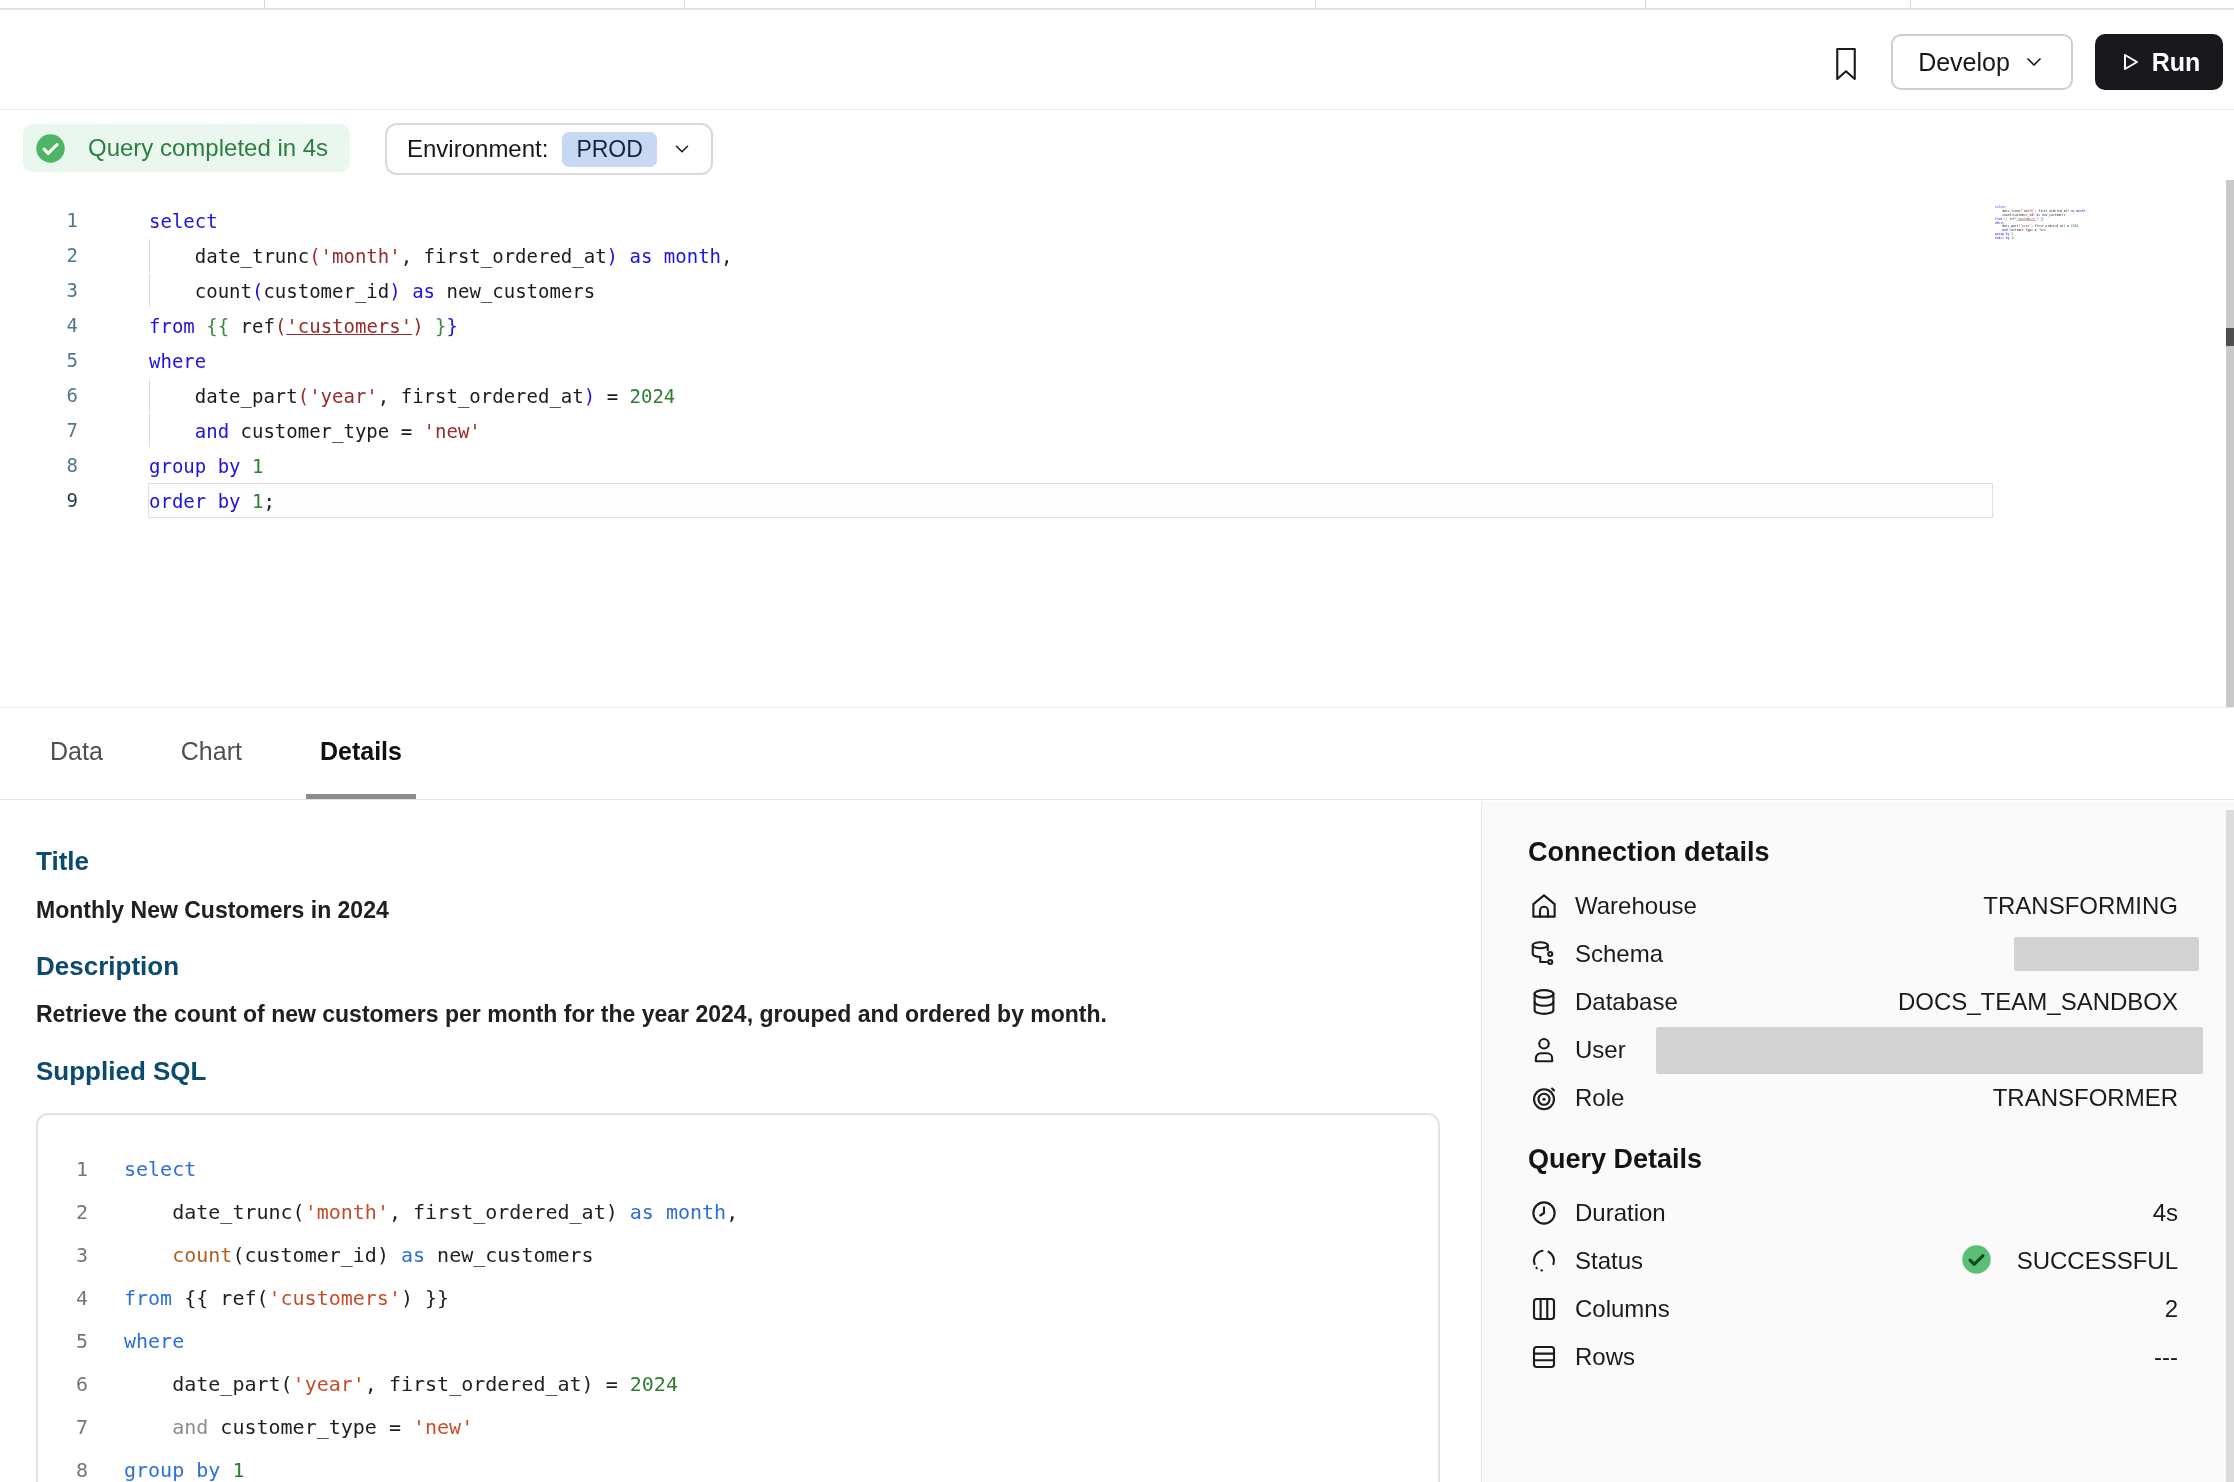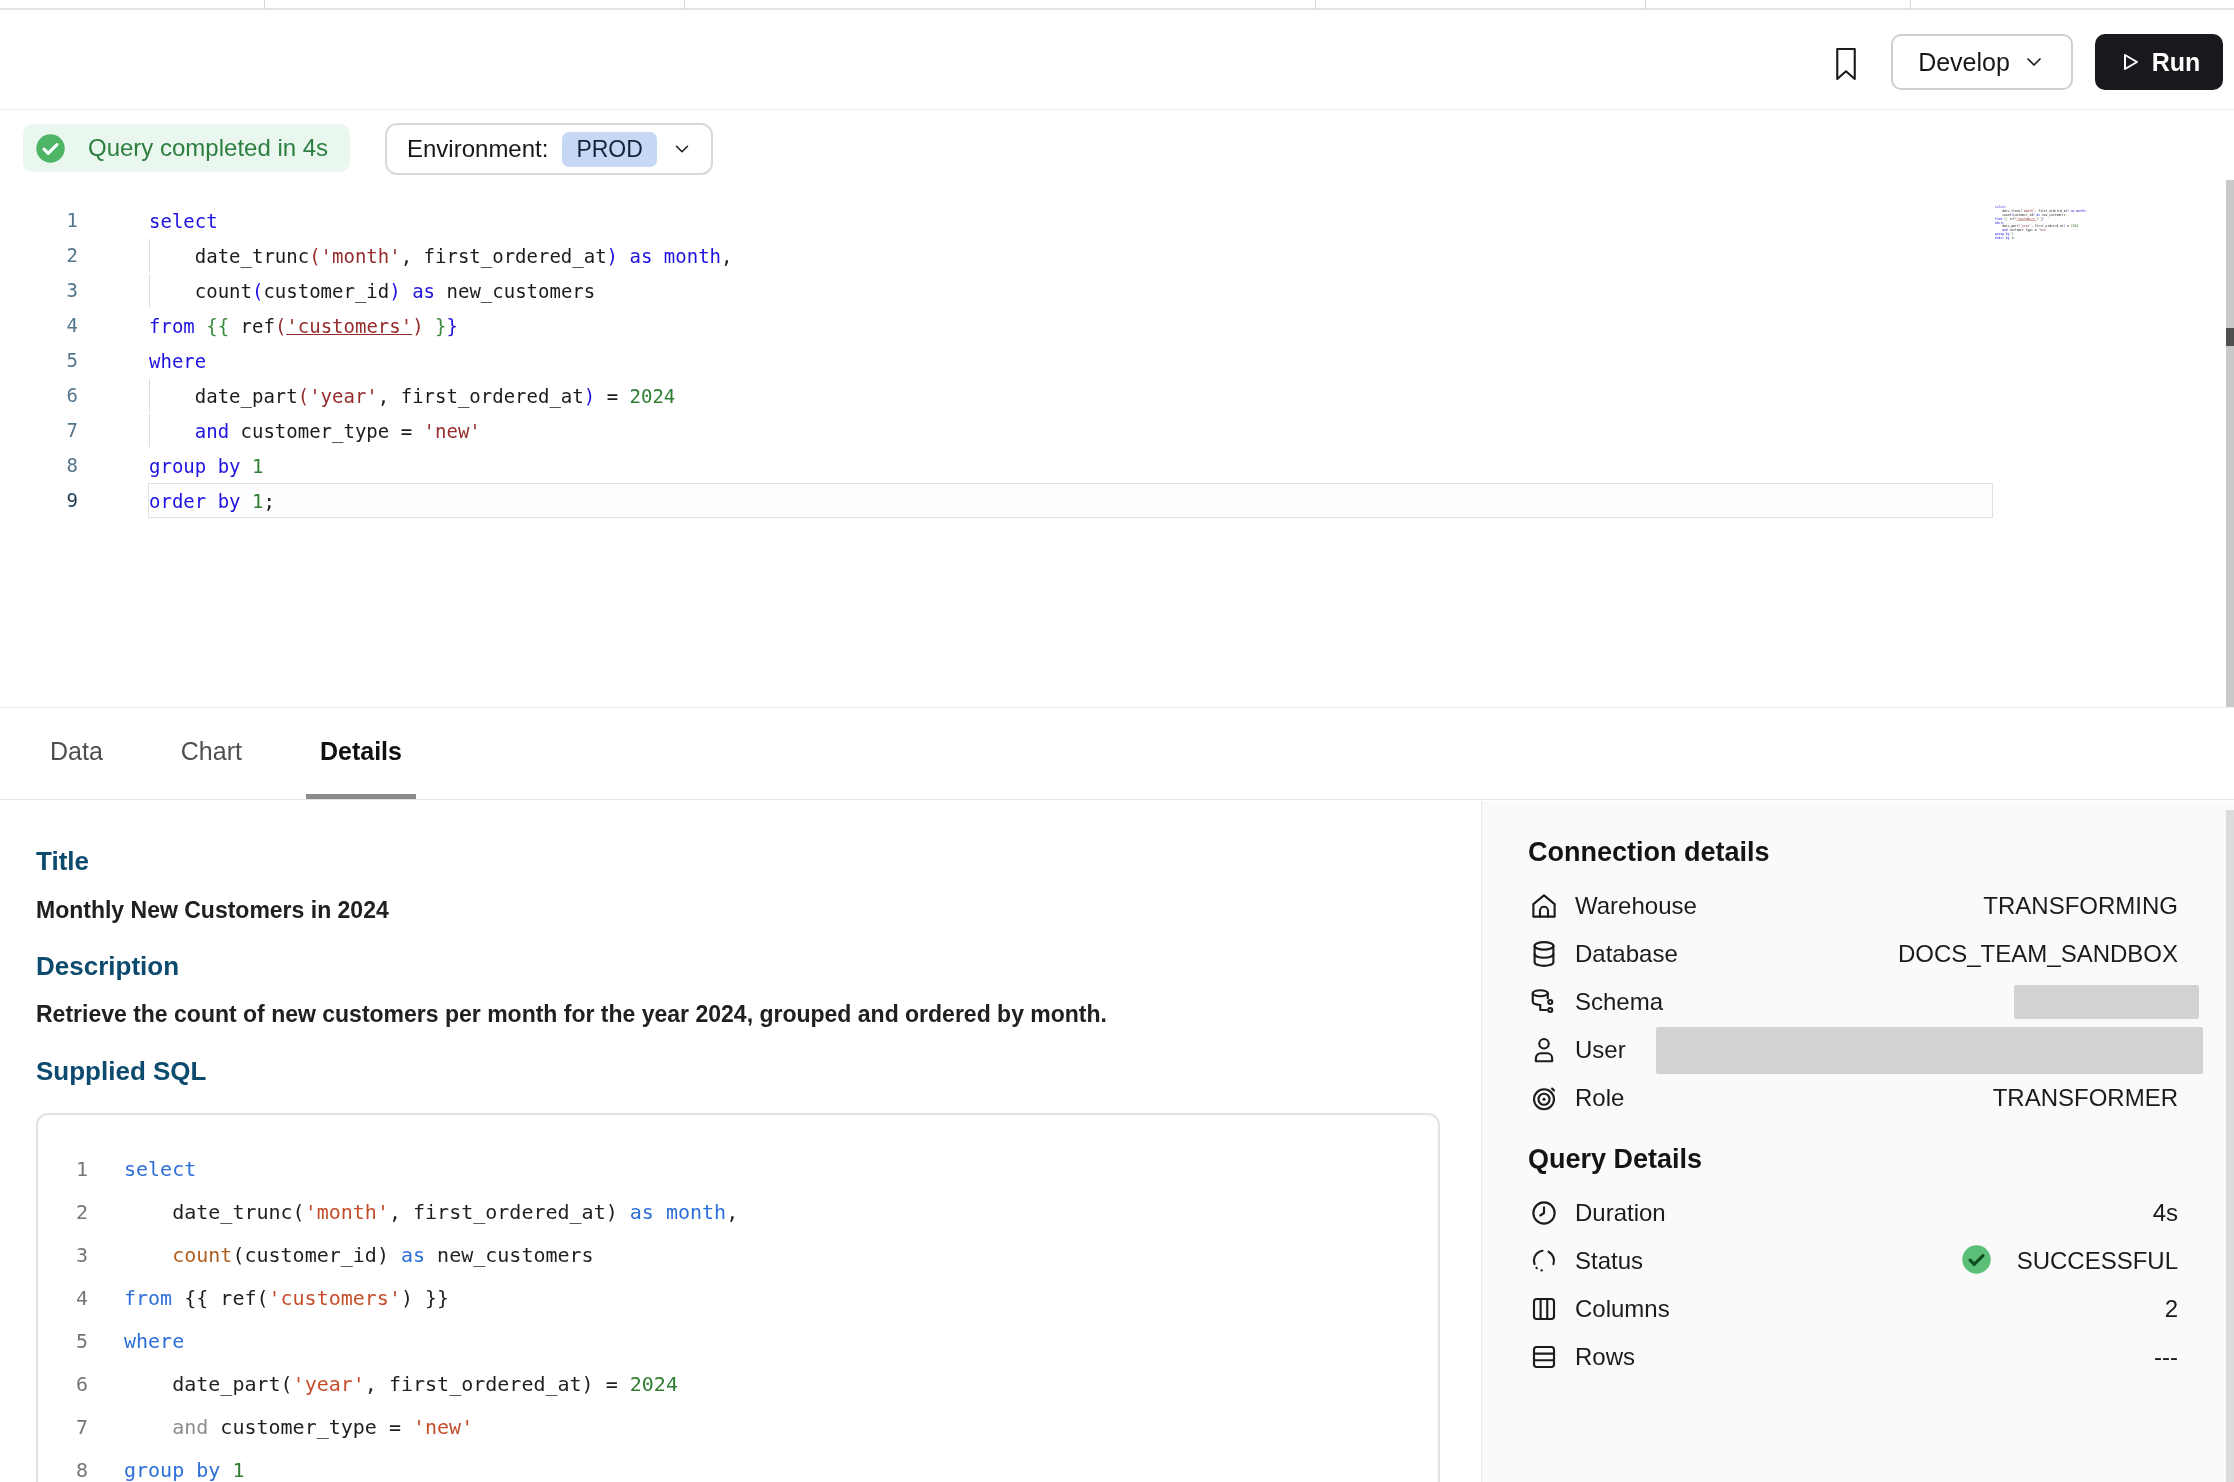--- a/index.html
+++ b/index.html
@@ -195,47 +195,47 @@
               <path d="M8.8 20.5 v-4.7 a3.2 3.2 0 0 1 6.4 0 v4.7" class="icon-dark"></path>
             </svg>
           </span>
           <span class="lbl">Warehouse</span>
           <span class="spacer"></span>
           <span class="val">TRANSFORMING</span>
         </div>
         <div class="drow">
           <span class="ic">
             <svg viewBox="0 0 24 24">
-              <ellipse cx="12" cy="5.5" rx="7.5" ry="3" class="icon-dark"></ellipse>
-              <path d="M4.5 5.5 v13 c0 1.7 3.4 3 7.5 3 s7.5 -1.3 7.5 -3 v-13" class="icon-dark"></path>
-              <path d="M4.5 12 c0 1.7 3.4 3 7.5 3 s7.5 -1.3 7.5 -3" class="icon-dark"></path>
-            </svg>
-          </span>
-          <span class="lbl">Database</span>
-          <span class="spacer"></span>
-          <span class="val">DOCS_TEAM_SANDBOX</span>
-        </div>
-        <div class="drow">
-          <span class="ic">
-            <svg viewBox="0 0 24 24">
               <ellipse cx="9" cy="5" rx="6" ry="2.4" class="icon-dark"></ellipse>
               <path d="M3 5 v7 c0 1.3 2.7 2.4 6 2.4" class="icon-dark"></path>
               <path d="M15 5 v4" class="icon-dark"></path>
               <path d="M9 14.4 v4 h5" class="icon-dark"></path>
               <circle cx="17" cy="12" r="1.6" class="icon-dark"></circle>
               <circle cx="17" cy="18.4" r="1.6" class="icon-dark"></circle>
             </svg>
           </span>
           <span class="lbl">Schema</span>
           <span class="spacer"></span>
           <div class="redact sm"></div>
         </div>
         <div class="drow">
           <span class="ic">
             <svg viewBox="0 0 24 24">
+              <ellipse cx="12" cy="5.5" rx="7.5" ry="3" class="icon-dark"></ellipse>
+              <path d="M4.5 5.5 v13 c0 1.7 3.4 3 7.5 3 s7.5 -1.3 7.5 -3 v-13" class="icon-dark"></path>
+              <path d="M4.5 12 c0 1.7 3.4 3 7.5 3 s7.5 -1.3 7.5 -3" class="icon-dark"></path>
+            </svg>
+          </span>
+          <span class="lbl">Database</span>
+          <span class="spacer"></span>
+          <span class="val">DOCS_TEAM_SANDBOX</span>
+        </div>
+        <div class="drow">
+          <span class="ic">
+            <svg viewBox="0 0 24 24">
               <circle cx="12" cy="7" r="3.8" class="icon-dark"></circle>
               <path d="M5.5 21 v-2.4 a4 4 0 0 1 4 -4 h5 a4 4 0 0 1 4 4 V21 H5.5 Z" class="icon-dark"></path>
             </svg>
           </span>
           <span class="lbl">User</span>
           <span class="spacer"></span>
           <div class="redact lg"></div>
         </div>
         <div class="drow">
           <span class="ic">

